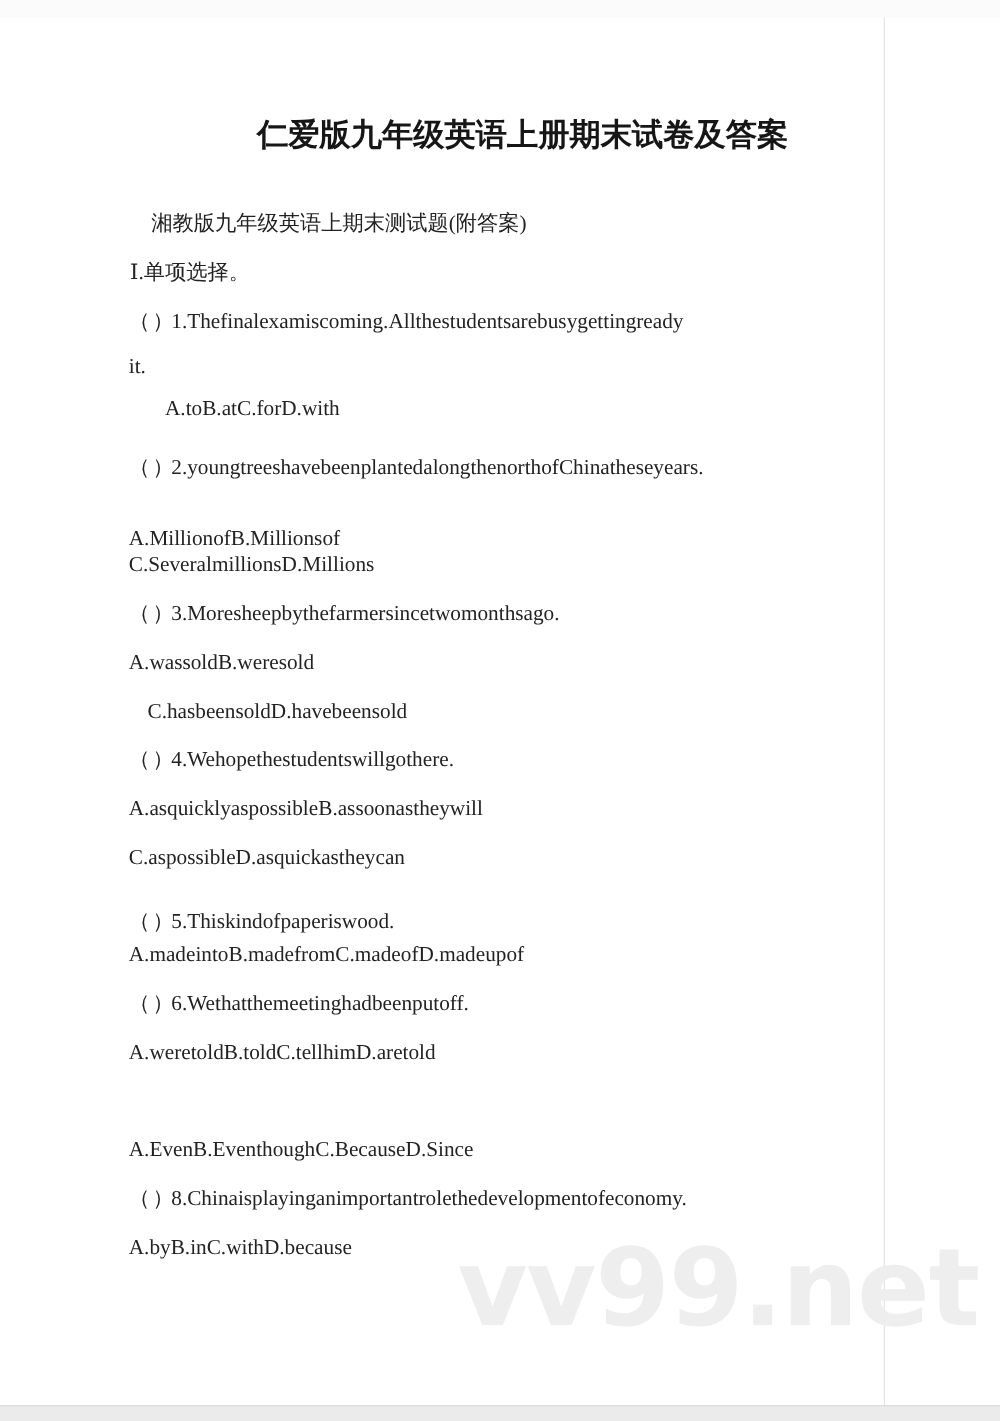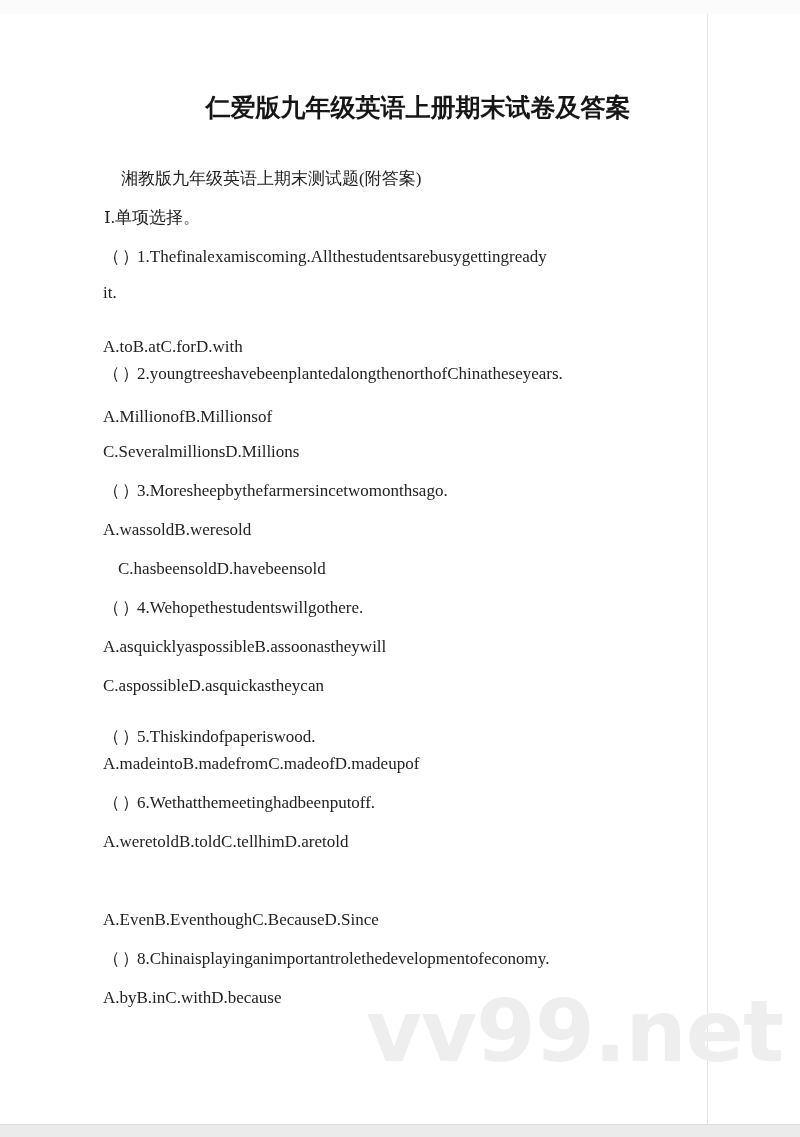--- a/index.html
+++ b/index.html
@@ -94,26 +94,26 @@
   <div class="title">仁爱版九年级英语上册期末试卷及答案</div>
 
   <div class="line indent" style="top:168px;">湘教版九年级英语上期末测试题(附答案)</div>
 
   <div class="line" style="top:207px; left:104px;">Ⅰ.单项选择。</div>
 
   <div class="line q" style="top:246px;">
     <span class="paren">（）</span><span>1.Thefinalexamiscoming.Allthestudentsarebusygettingready</span>
   </div>
   <div class="line" style="top:282px;">it.</div>
-  <div class="line" style="top:336px;">A.toB.atC.forD.with</div>
+  <div class="line" style="top:316px;margin-left:29px;">A.toB.atC.forD.with</div>
 
   <div class="line q" style="top:363px;">
     <span class="paren">（）</span><span>2.youngtreeshavebeenplantedalongthenorthofChinatheseyears.</span>
   </div>
-  <div class="line" style="top:406px;">A.MillionofB.Millionsof</div>
+  <div class="line" style="top:420px;">A.MillionofB.Millionsof</div>
   <div class="line" style="top:441px;">C.SeveralmillionsD.Millions</div>
 
   <div class="line q" style="top:480px;">
     <span class="paren">（）</span><span>3.Moresheepbythefarmersincetwomonthsago.</span>
   </div>
   <div class="line" style="top:519px;">A.wassoldB.weresold</div>
   <div class="line" style="top:558px;margin-left:15px;">C.hasbeensoldD.havebeensold</div>
 
   <div class="line q" style="top:597px;">
     <span class="paren">（）</span><span>4.Wehopethestudentswillgothere.</span>

